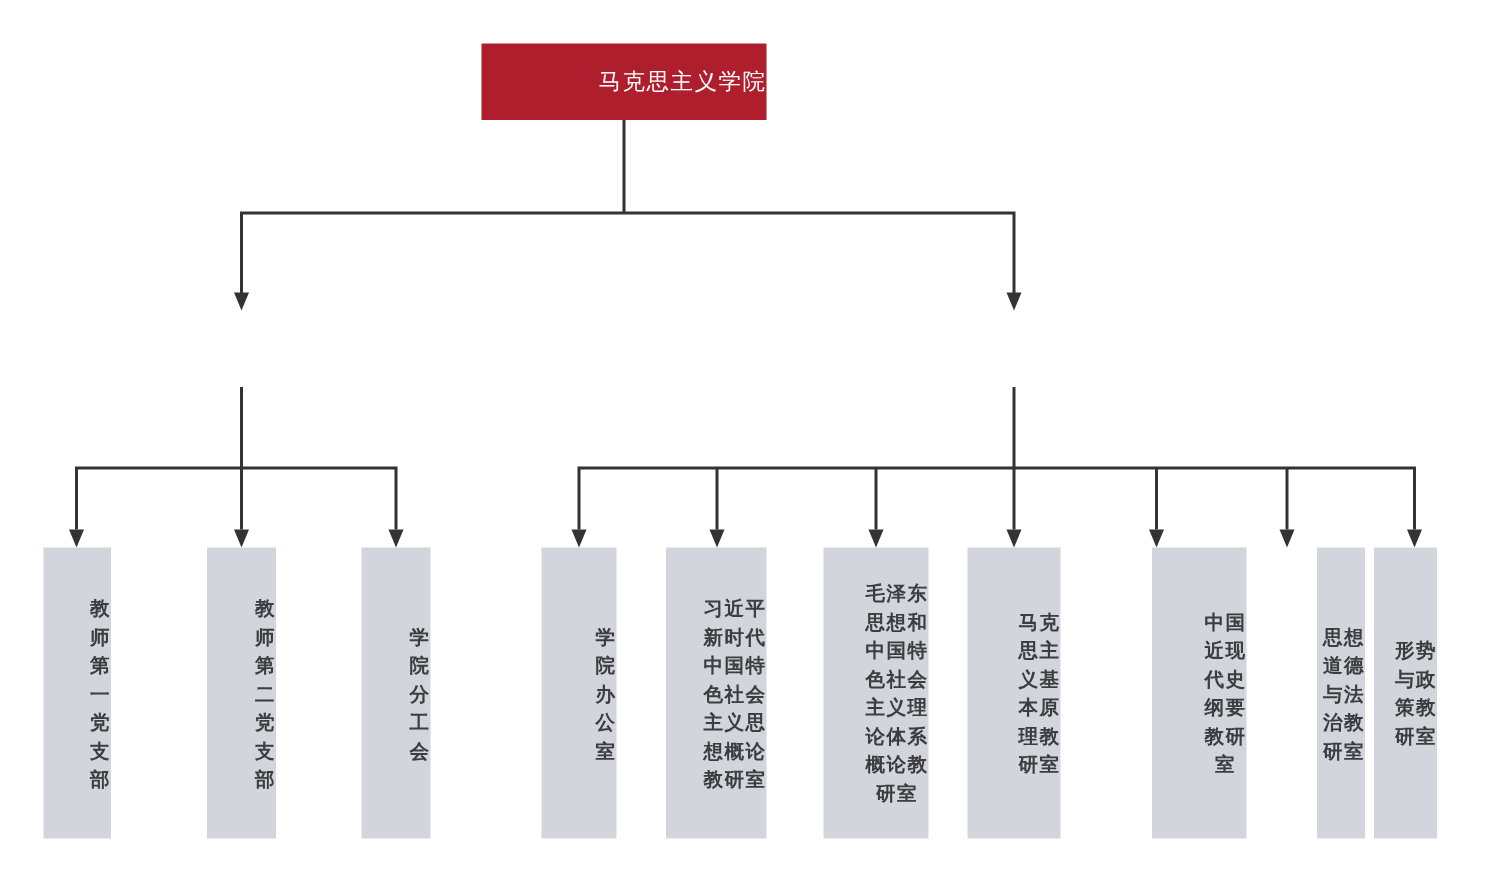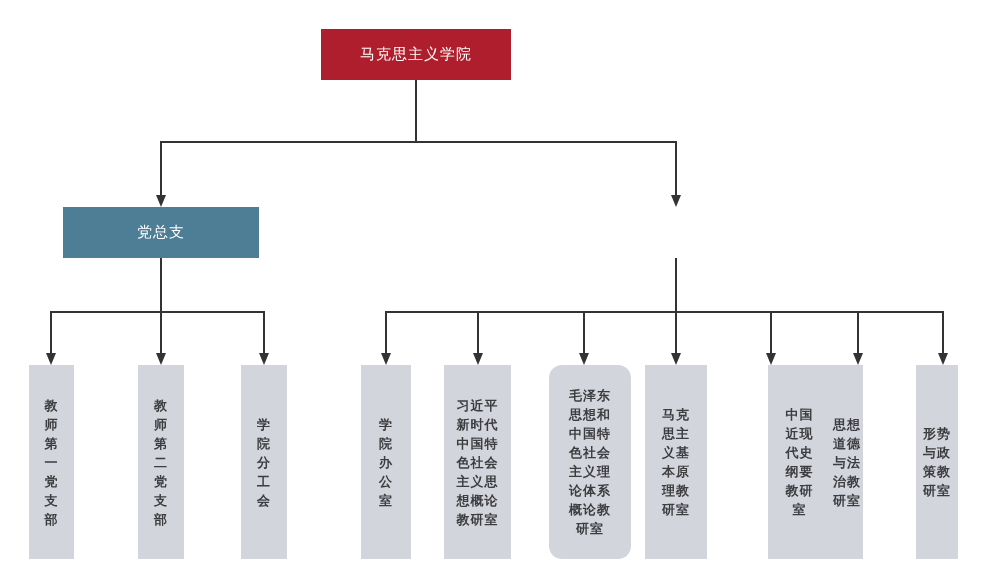--- a/index.html
+++ b/index.html
@@ -29,21 +29,21 @@
     stroke-width: 2;
   }
   .connectors polygon {
     fill: #333333;
     stroke: none;
   }
   .node {
     position: absolute;
     display: flex;
     align-items: center;
-    justify-content: center;
+    justify-content: flex-end;
     text-align: center;
     box-sizing: border-box;
   }
   .node .node-label {
     display: block;
     white-space: pre-line;
   }
   .node.root {
     left: 321px; top: 29px; width: 190px; height: 51px;
     background: #ae1e2c;
@@ -67,24 +67,24 @@
     font-size: 13px;
     font-weight: bold;
     line-height: 19px;
     letter-spacing: 1px;
   }
   .leaf.l0 { left: 29px;  width: 45px; }
   .leaf.l1 { left: 138px; width: 46px; }
   .leaf.l2 { left: 241px; width: 46px; }
   .leaf.l3 { left: 361px; width: 50px; }
   .leaf.l4 { left: 444px; width: 67px; }
-  .leaf.l5 { left: 549px; width: 82px; border-radius: 13px; }
+  .leaf.l5 { left: 549px; width: 70px; }
   .leaf.l6 { left: 645px; width: 62px; }
   .leaf.l7 { left: 768px; width: 63px; }
-  .leaf.l8 { left: 831px; width: 32px; }
+  .leaf.l8 { left: 878px; width: 32px; }
   .leaf.l9 { left: 916px; width: 42px; }
 </style>
 </head>
 <body>
 
 <div class="canvas">
 
   <svg class="connectors" width="999" height="586" viewBox="0 0 999 586" xmlns="http://www.w3.org/2000/svg">
 
     <path d="M416 80 V142"></path>
@@ -106,23 +106,20 @@
     <polygon points="671,353 681,353 676,365"></polygon>
     <polygon points="766,353 776,353 771,365"></polygon>
     <polygon points="853,353 863,353 858,365"></polygon>
     <polygon points="938,353 948,353 943,365"></polygon>
   </svg>
 
   <div class="node root">
     <span class="node-label">马克思主义学院</span>
   </div>
 
-  <div class="node branch party">
-    <span class="node-label">党总支</span>
-  </div>
 
   <div class="node leaf l0">
     <span class="node-label">教
 师
 第
 一
 党
 支
 部</span>
   </div>

